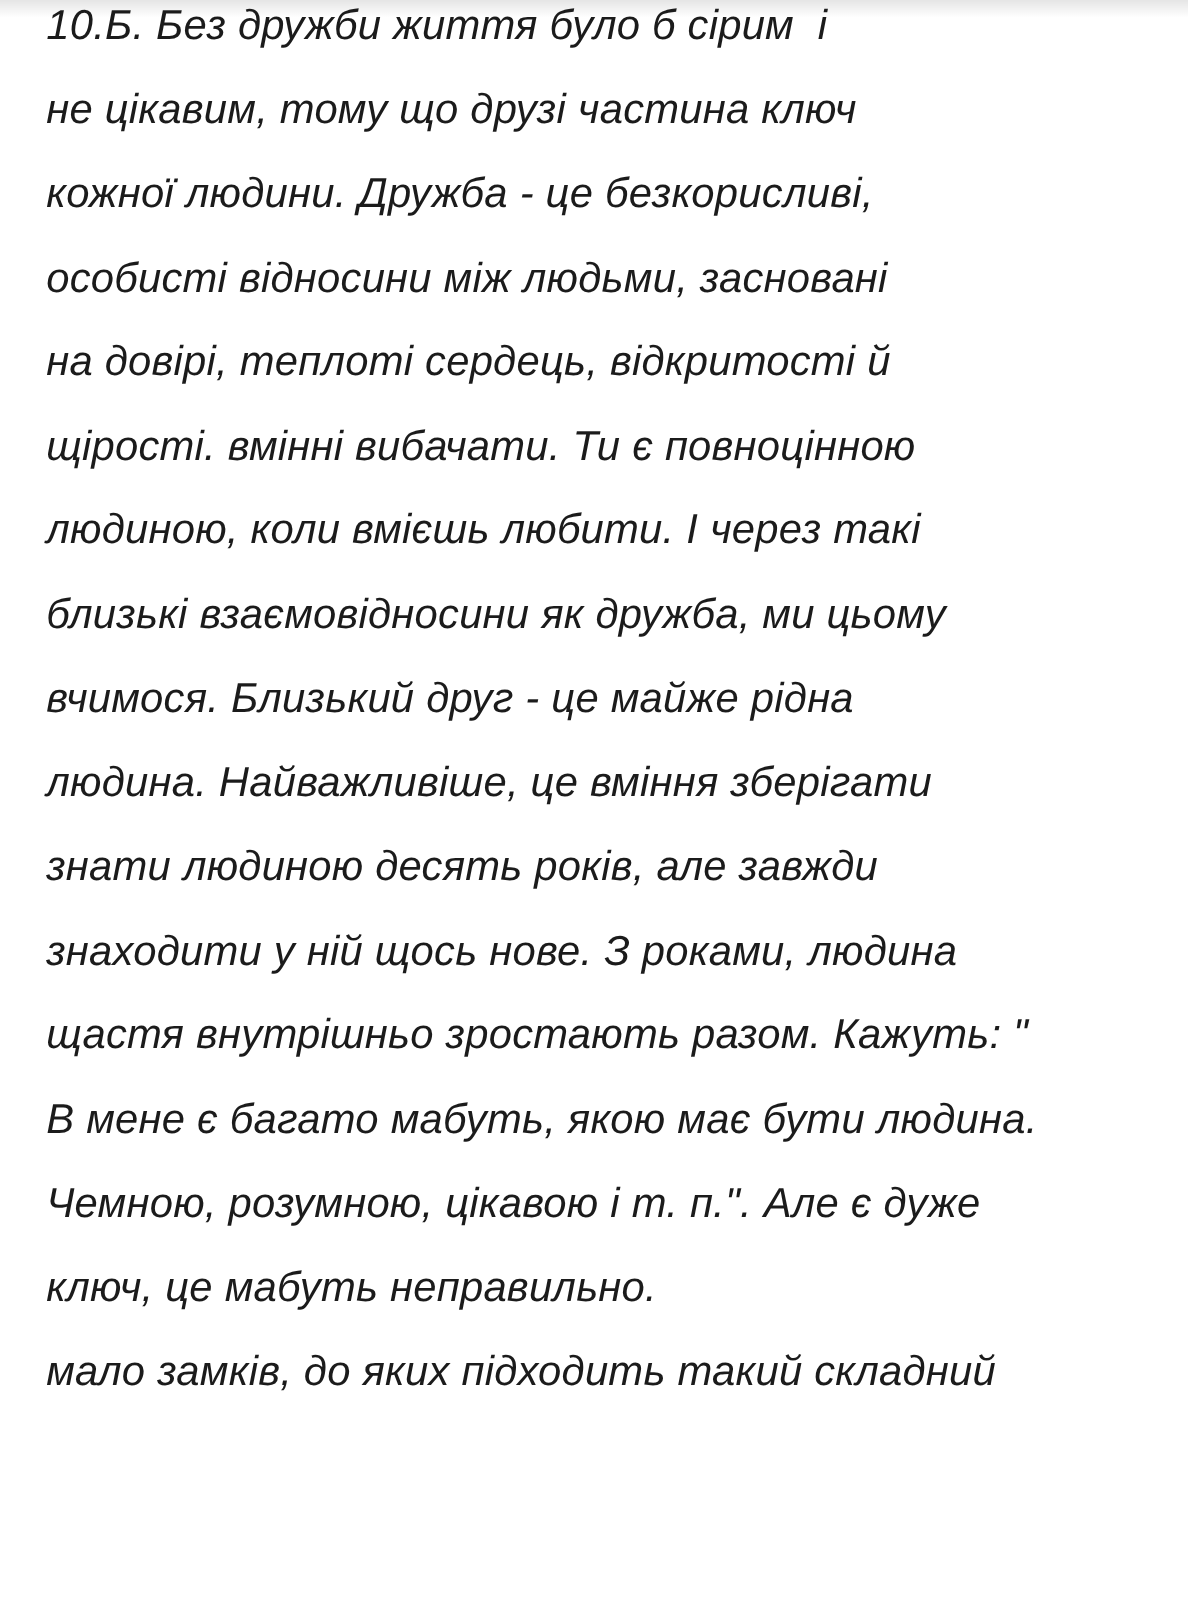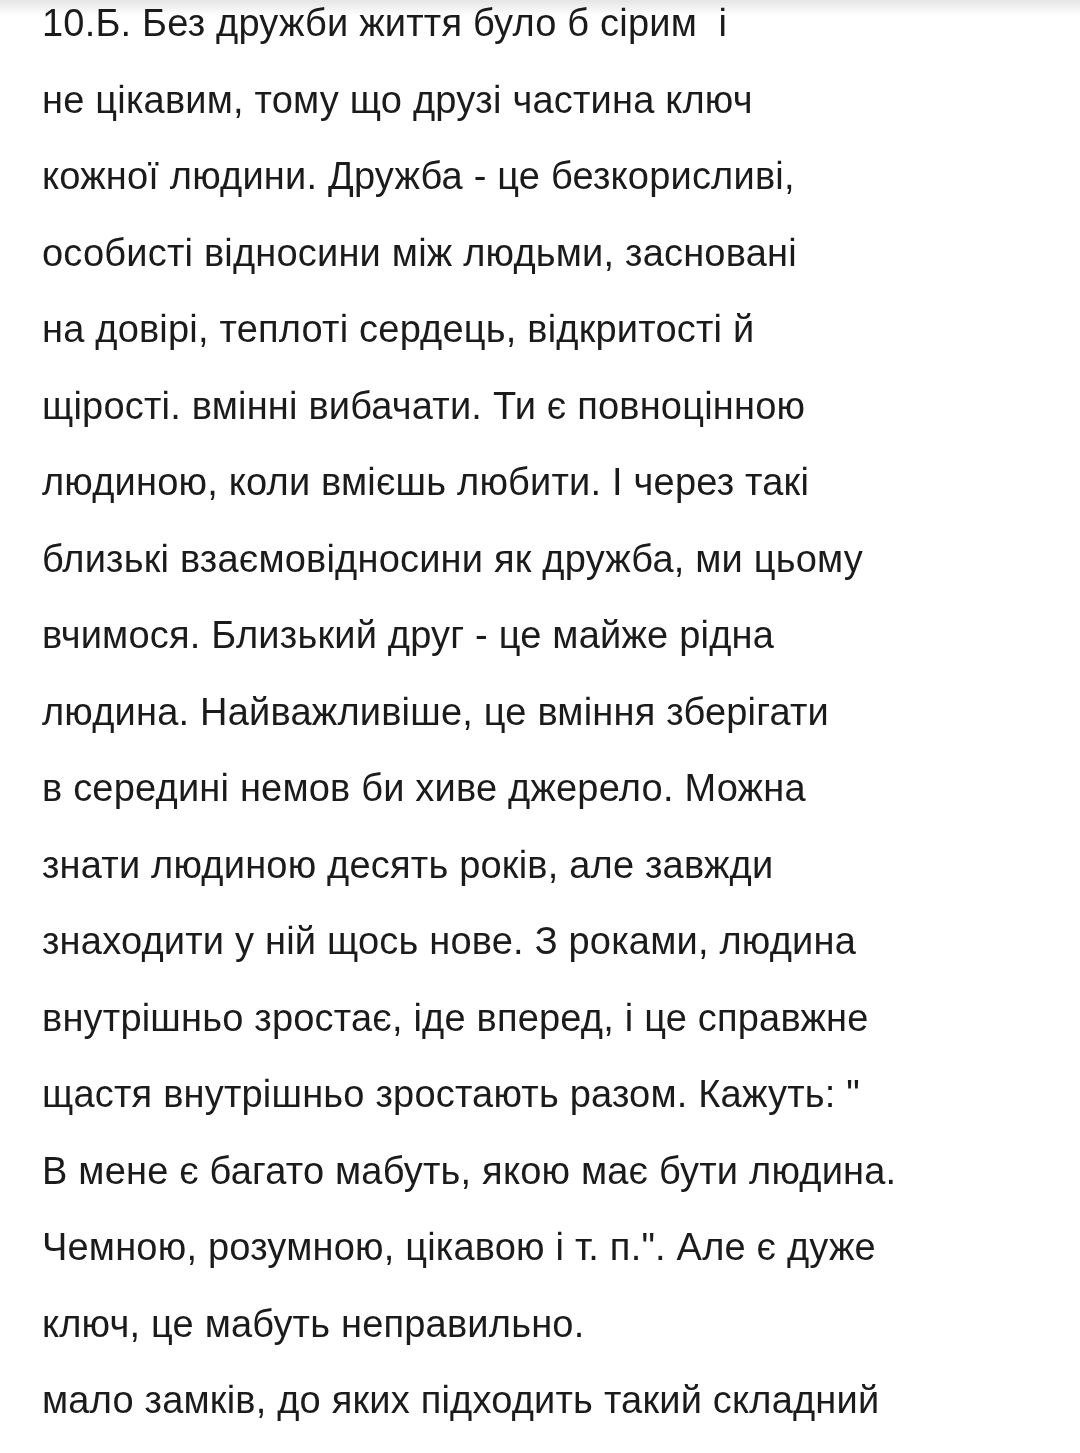--- a/index.html
+++ b/index.html
@@ -12,20 +12,21 @@
     height: 1453px;
     background: #ffffff;
     overflow: hidden;
     font-family: "Liberation Sans", "DejaVu Sans", sans-serif;
   }
   .page {
     position: relative;
     width: 1080px;
     height: 1453px;
     background: #ffffff;
+    font-style: italic;
   }
   .top-shadow {
     position: absolute;
     top: 0;
     left: 0;
     width: 100%;
     height: 16px;
     background: linear-gradient(to bottom, rgba(0,0,0,0.10), rgba(0,0,0,0.0));
     pointer-events: none;
   }
@@ -53,23 +54,21 @@
       <div class="text-line">10.Б. Без дружби життя було б сірим  і</div>
       <div class="text-line">не цікавим, тому що друзі частина ключ</div>
       <div class="text-line">кожної людини. Дружба - це безкорисливі,</div>
       <div class="text-line">особисті відносини між людьми, засновані</div>
       <div class="text-line">на довірі, теплоті сердець, відкритості й</div>
       <div class="text-line">щірості. вмінні вибачати. Ти є повноцінною</div>
       <div class="text-line">людиною, коли вмієшь любити. І через такі</div>
       <div class="text-line">близькі взаємовідносини як дружба, ми цьому</div>
       <div class="text-line">вчимося. Близький друг - це майже рідна</div>
       <div class="text-line">людина. Найважливіше, це вміння зберігати</div>
-      <div class="text-line">в середині немов би хиве джерело. Можна</div>
       <div class="text-line">знати людиною десять років, але завжди</div>
       <div class="text-line">знаходити у ній щось нове. З роками, людина</div>
-      <div class="text-line">внутрішньо зростає, іде вперед, і це справжне</div>
       <div class="text-line">щастя внутрішньо зростають разом. Кажуть: "</div>
       <div class="text-line">В мене є багато мабуть, якою має бути людина.</div>
       <div class="text-line">Чемною, розумною, цікавою і т. п.". Але є дуже</div>
       <div class="text-line">ключ, це мабуть неправильно.</div>
       <div class="text-line">мало замків, до яких підходить такий складний</div>
     </div>
 </div>
 
 </body></html>

